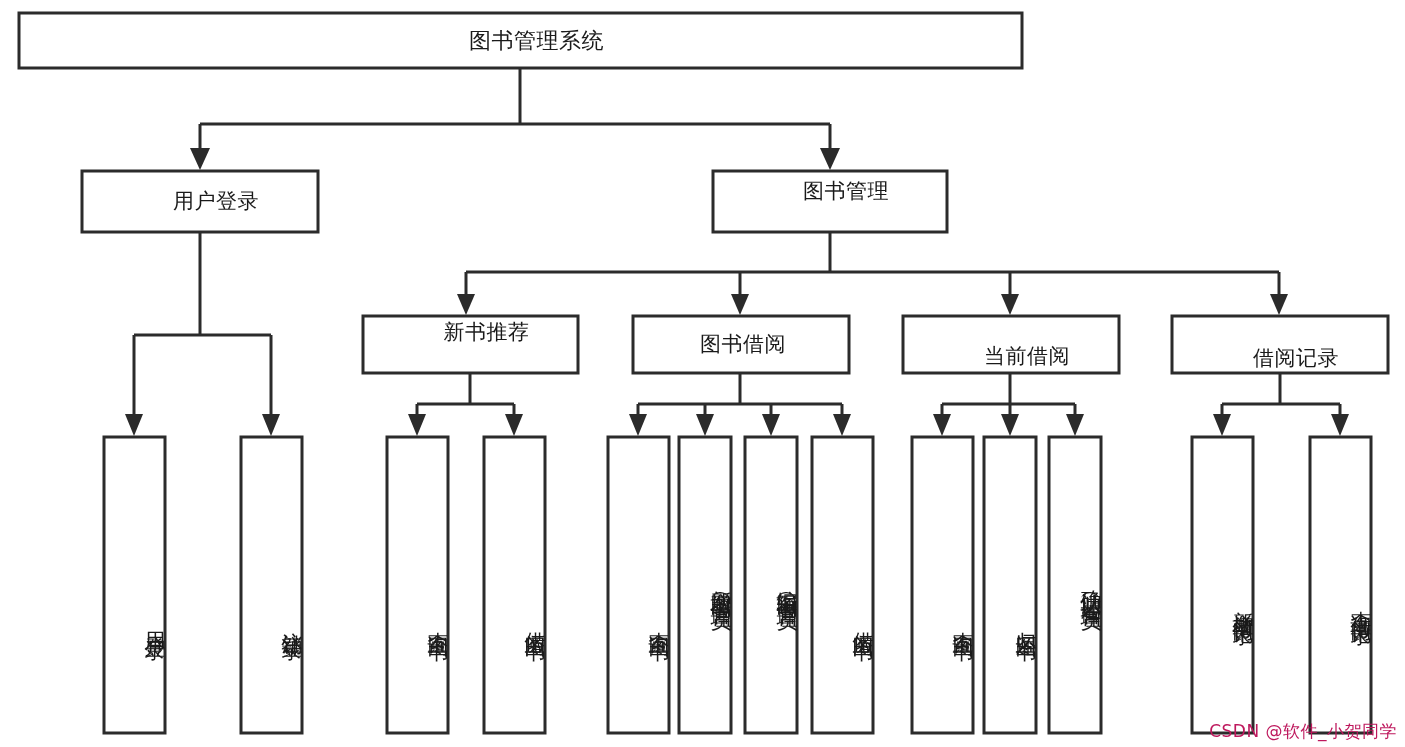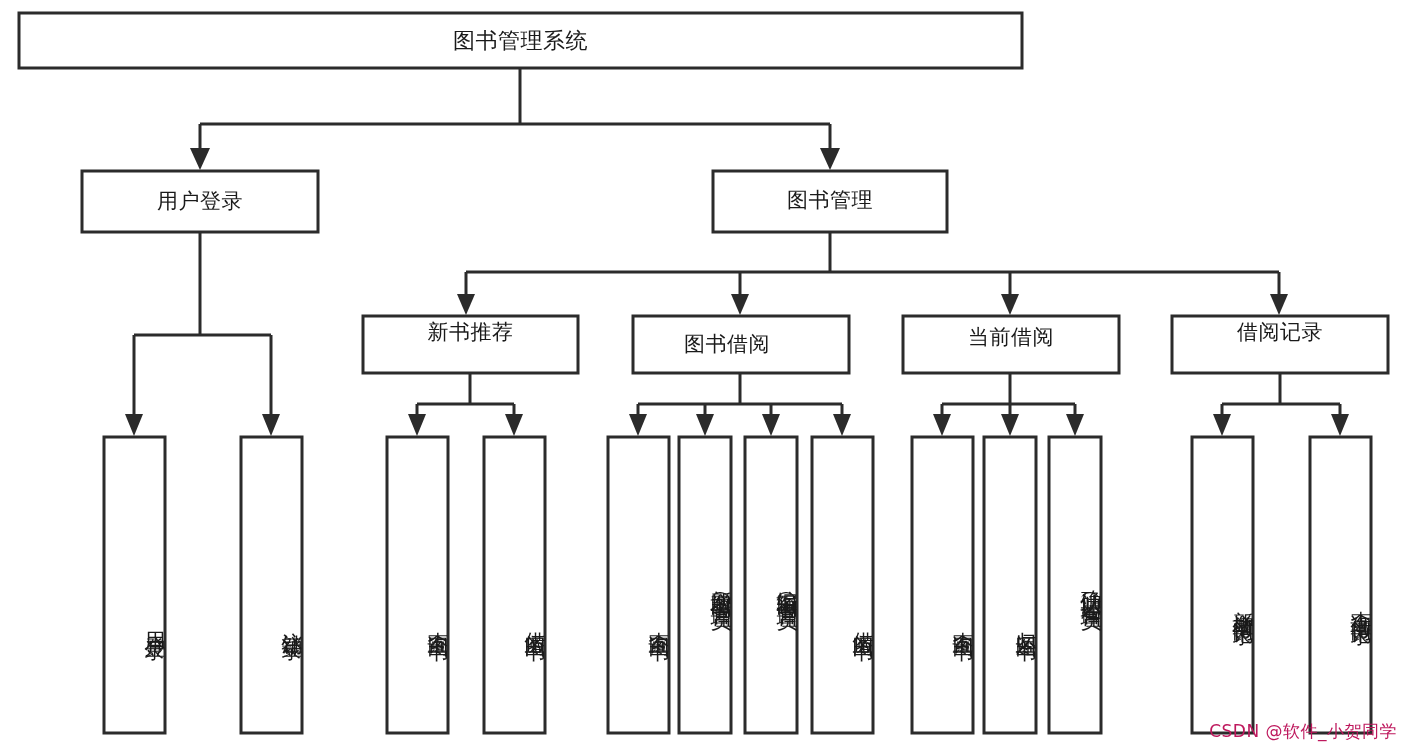--- a/index.html
+++ b/index.html
@@ -45,20 +45,21 @@
     display: flex;
     align-items: center;
     justify-content: center;
     text-align: center;
     color: #1a1a1a;
     font-size: 21px;
     line-height: 1.15;
     letter-spacing: 0.5px;
     white-space: nowrap;
     pointer-events: none;
+    margin-left: 16px;
   }
   .h-label.root {
     font-size: 22px;
   }
   .v-label {
     position: absolute;
     writing-mode: vertical-rl;
     text-orientation: upright;
     color: #1a1a1a;
     font-size: 21px;
@@ -172,26 +173,26 @@
     <path class="connector" d="M1222,404 L1340,404"></path>
     <path class="connector" d="M1222,404 L1222,414"></path>
     <polygon class="arrow-head" points="1213,414 1231,414 1222,436"></polygon>
     <path class="connector" d="M1340,404 L1340,414"></path>
     <polygon class="arrow-head" points="1331,414 1349,414 1340,436"></polygon>
   </svg>
 
   <div class="h-label root" style="left:19px; top:13px; width:1003px; height:55px;">图书管理系统</div>
 
   <div class="h-label" style="left:82px; top:171px; width:236px; height:61px;">用户登录</div>
-  <div class="h-label" style="left:713px; top:171px; width:234px; height:59px;">图书管理</div>
+  <div class="h-label" style="left:713px; top:162px; width:234px; height:59px;">图书管理</div>
 
   <div class="h-label" style="left:363px; top:300px; width:215px; height:65px;">新书推荐</div>
   <div class="h-label" style="left:633px; top:316px; width:188px; height:57px;">图书借阅</div>
-  <div class="h-label" style="left:903px; top:309px; width:216px; height:57px;">当前借阅</div>
-  <div class="h-label" style="left:1172px; top:304px; width:216px; height:57px;">借阅记录</div>
+  <div class="h-label" style="left:903px; top:328px; width:216px; height:57px;">当前借阅</div>
+  <div class="h-label" style="left:1172px; top:330px; width:216px; height:57px;">借阅记录</div>
 
   <div class="v-label" style="left:104px; top:513px; width:61px; height:215px;">用户登录</div>
   <div class="v-label" style="left:241px; top:513px; width:61px; height:215px;">注销登录</div>
 
   <div class="v-label" style="left:387px; top:513px; width:61px; height:215px;">查询图书</div>
   <div class="v-label" style="left:484px; top:513px; width:61px; height:215px;">借阅图书</div>
 
   <div class="v-label" style="left:608px; top:513px; width:61px; height:215px;">查询图书</div>
   <div class="v-label" style="left:679px; top:444px; width:52px; height:285px;">新增图书（管理员）</div>
   <div class="v-label" style="left:745px; top:444px; width:52px; height:285px;">编辑图书（管理员）</div>

